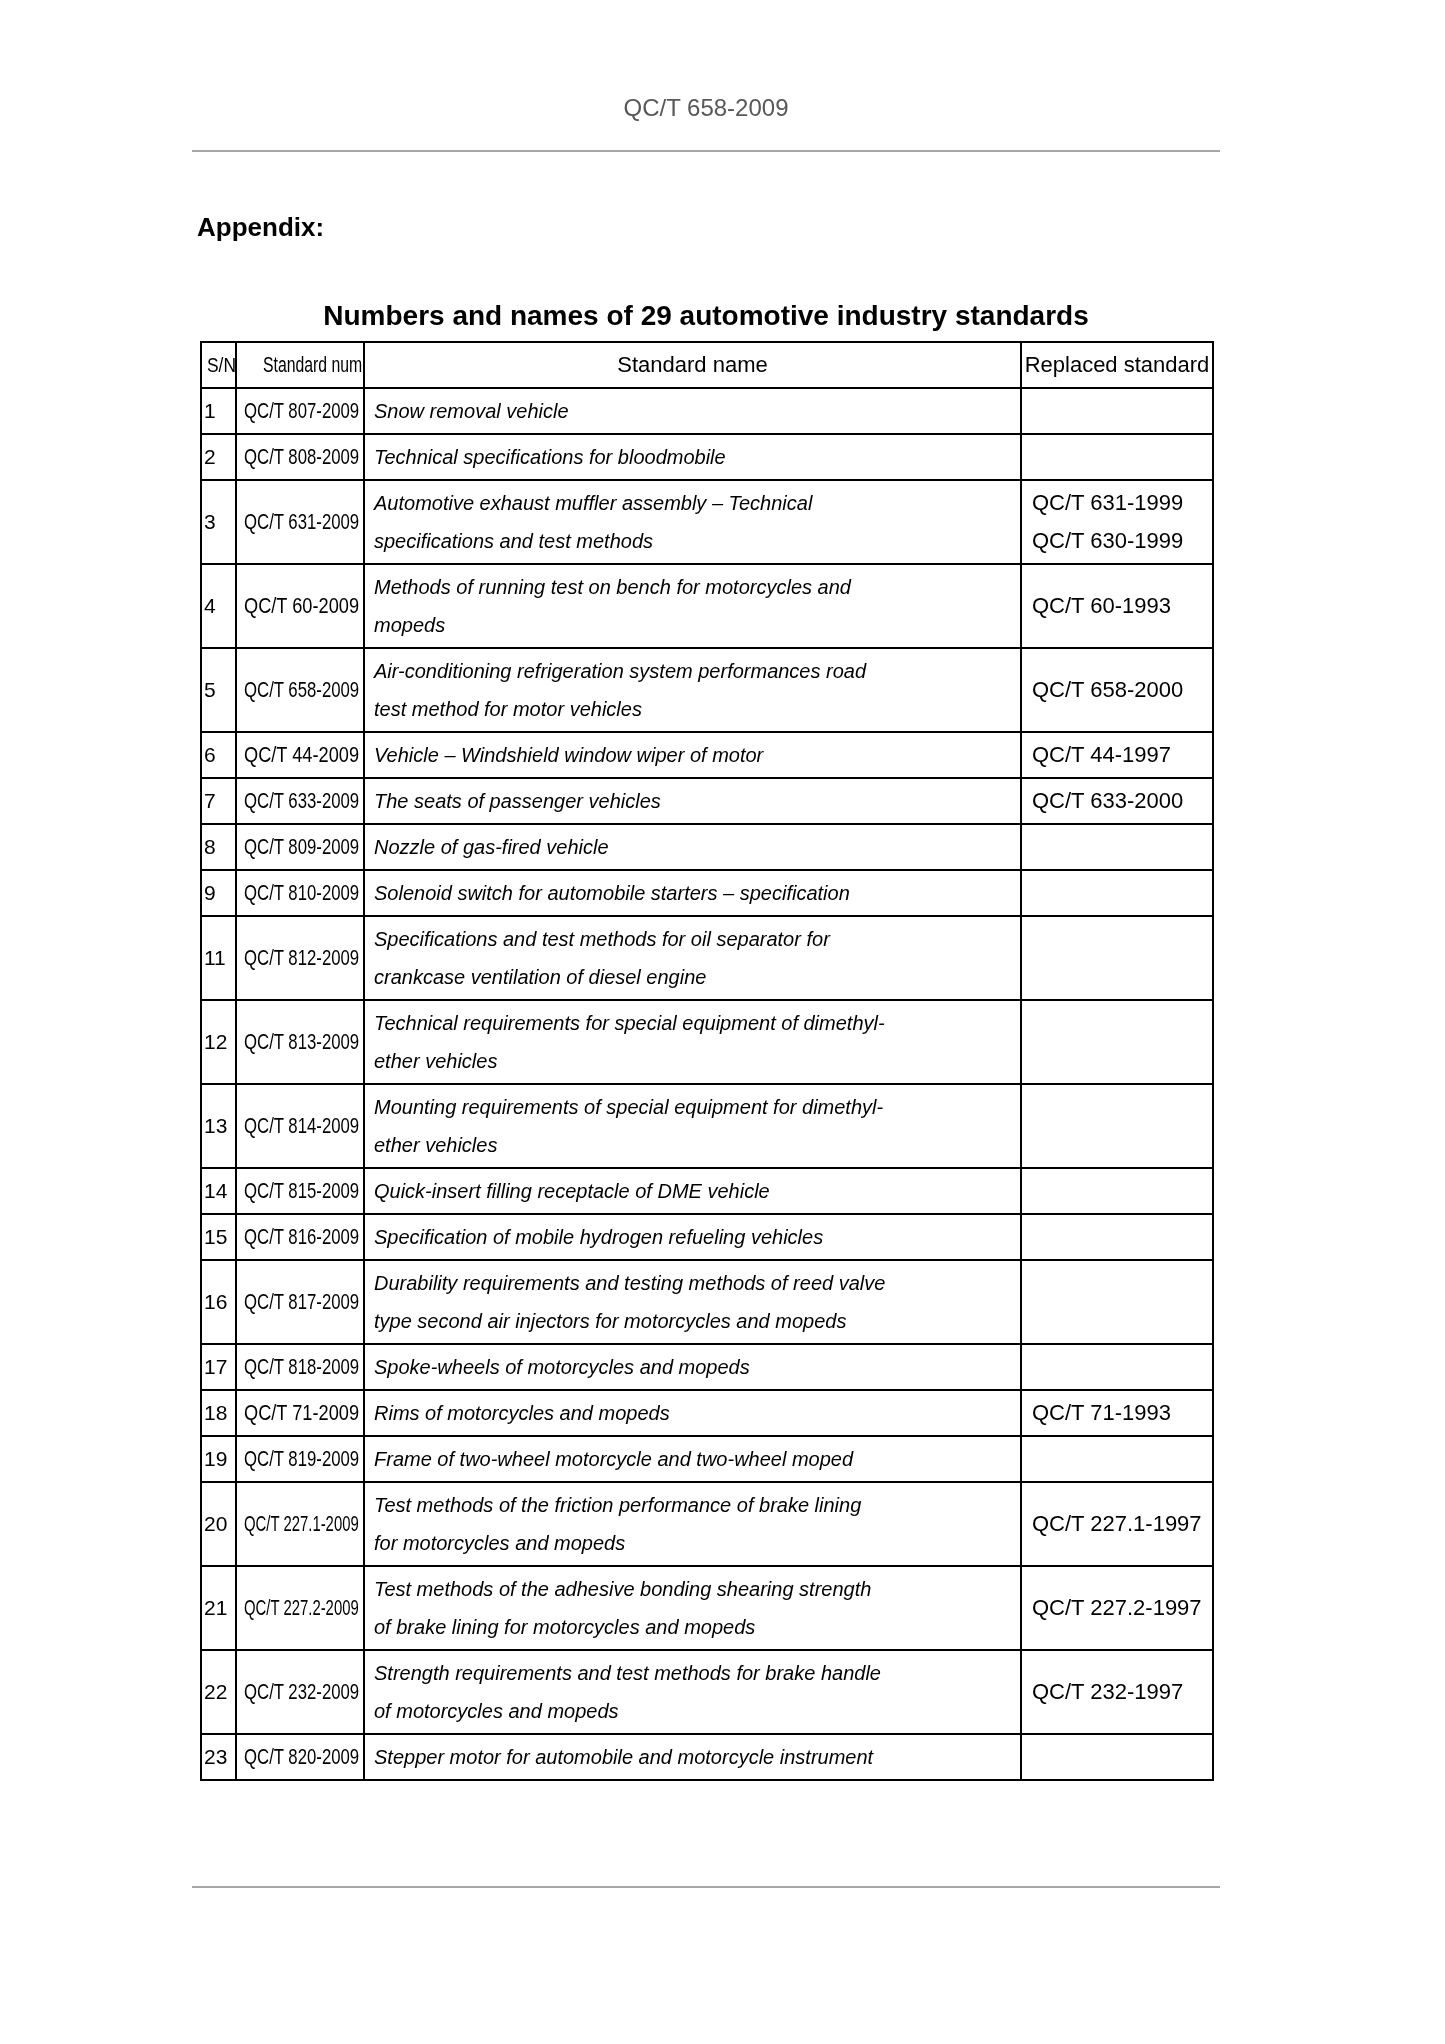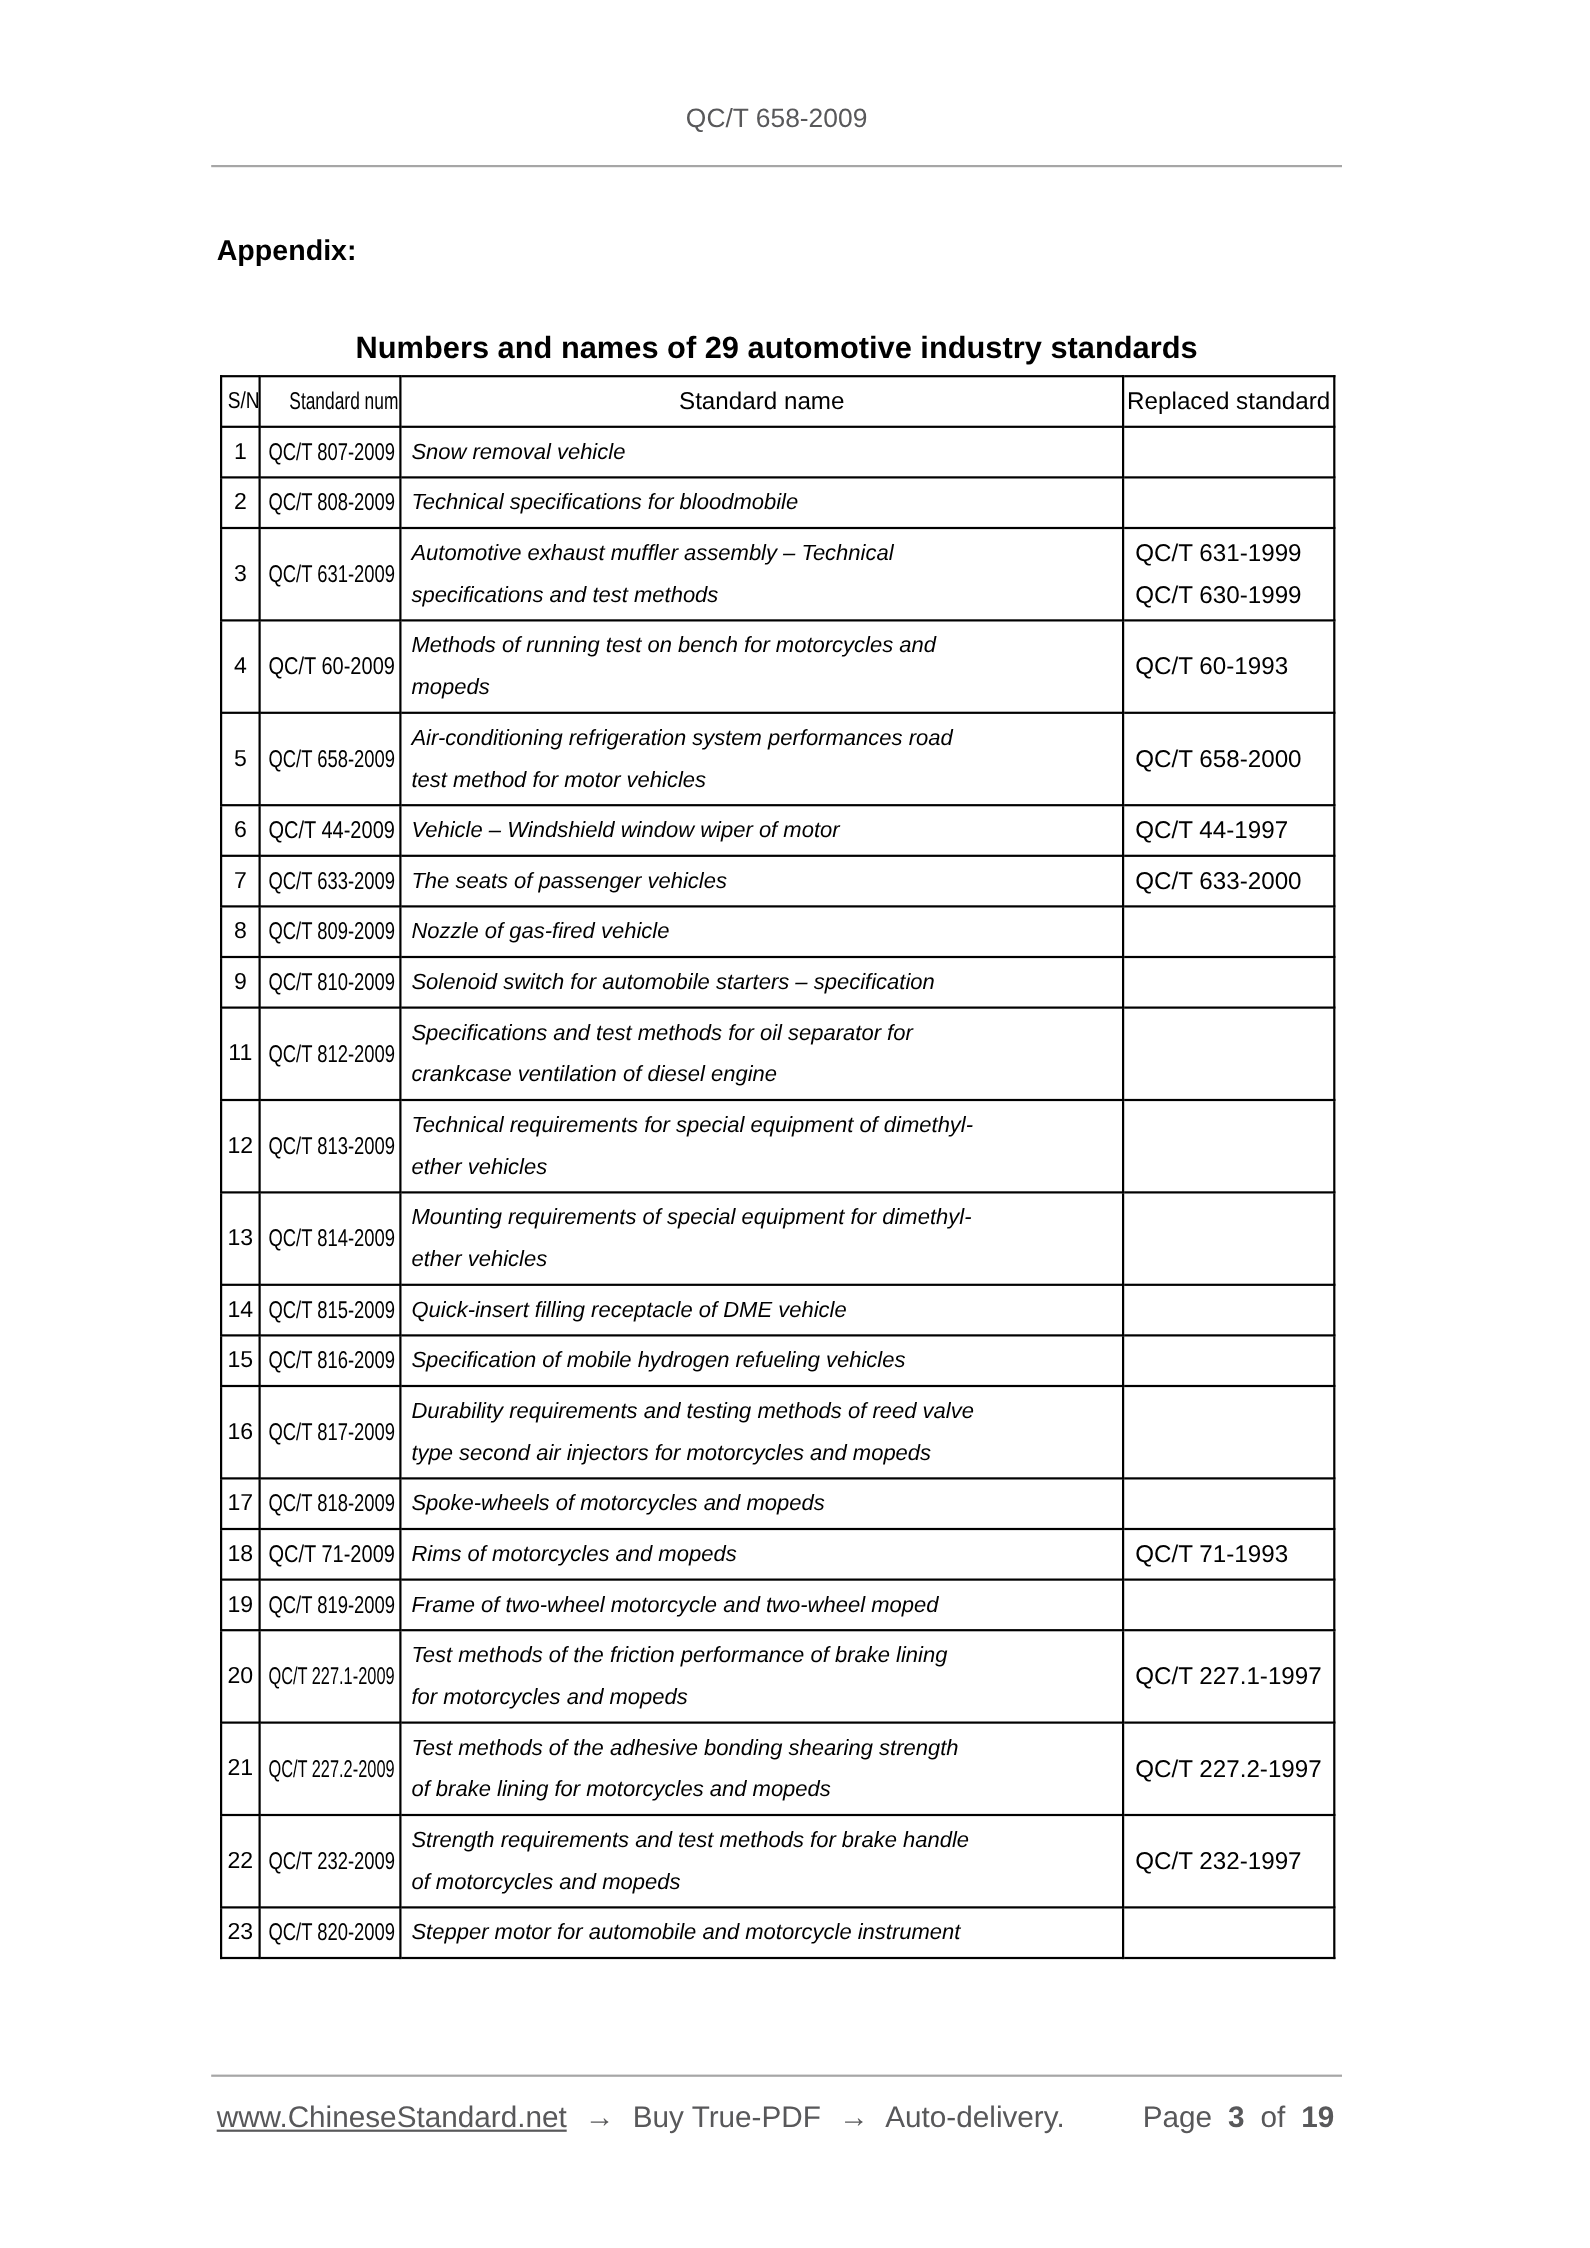--- a/index.html
+++ b/index.html
@@ -26,21 +26,21 @@
   }
   table.standards{
     position:absolute;top:341px;left:200px;width:1012px;
     border-collapse:collapse;table-layout:fixed;
   }
   table.standards td, table.standards th{
     border:2px solid #000;vertical-align:middle;overflow:hidden;
   }
   thead th{font-weight:normal;text-align:center;font-size:22px;padding:3px 2px;}
   td{font-size:22px;}
-  .c-sn{text-align:center;padding:3px 2px;font-size:21px;text-decoration:underline;}
+  .c-sn{text-align:left;padding:3px 2px;font-size:21px;text-decoration:underline;}
   .c-num{text-align:left;padding:3px 4px 3px 7px;}
   .c-name{text-align:left;padding:3px 6px 3px 9px;font-style:italic;font-size:20px;}
   .c-rep{text-align:left;padding:3px 4px 3px 10px;}
   .line{line-height:38px;height:38px;white-space:nowrap;}
   .fit{display:inline-block;transform-origin:0 50%;}
   .c-sn .fit, thead th .fit{transform-origin:50% 50%;}
   .page-footer{
     position:absolute;top:1910px;left:197px;width:1016px;
     display:flex;justify-content:space-between;align-items:baseline;
     font-size:27px;color:#58585a;
@@ -380,29 +380,14 @@
           <td class="c-name">
             <div class="line"><span class="fit">Stepper motor for automobile and motorcycle instrument</span></div>
           </td>
           <td class="c-rep"></td>
         </tr>
       </tbody>
   </table>
 
   <div class="rule footer-rule"></div>
 
-  <div class="page-footer">
-    <div class="footer-left">
-      <span class="site-link">www.ChineseStandard.net</span>
-      <span class="arrow">→</span>
-      <span>Buy True-PDF</span>
-      <span class="arrow">→</span>
-      <span>Auto-delivery.</span>
-    </div>
-    <div class="page-indicator">
-      <span>Page</span>
-      <span class="pg-bold">3</span>
-      <span>of</span>
-      <span class="pg-bold">19</span>
-    </div>
-  </div>
 
 </div>
 
 </body></html>

